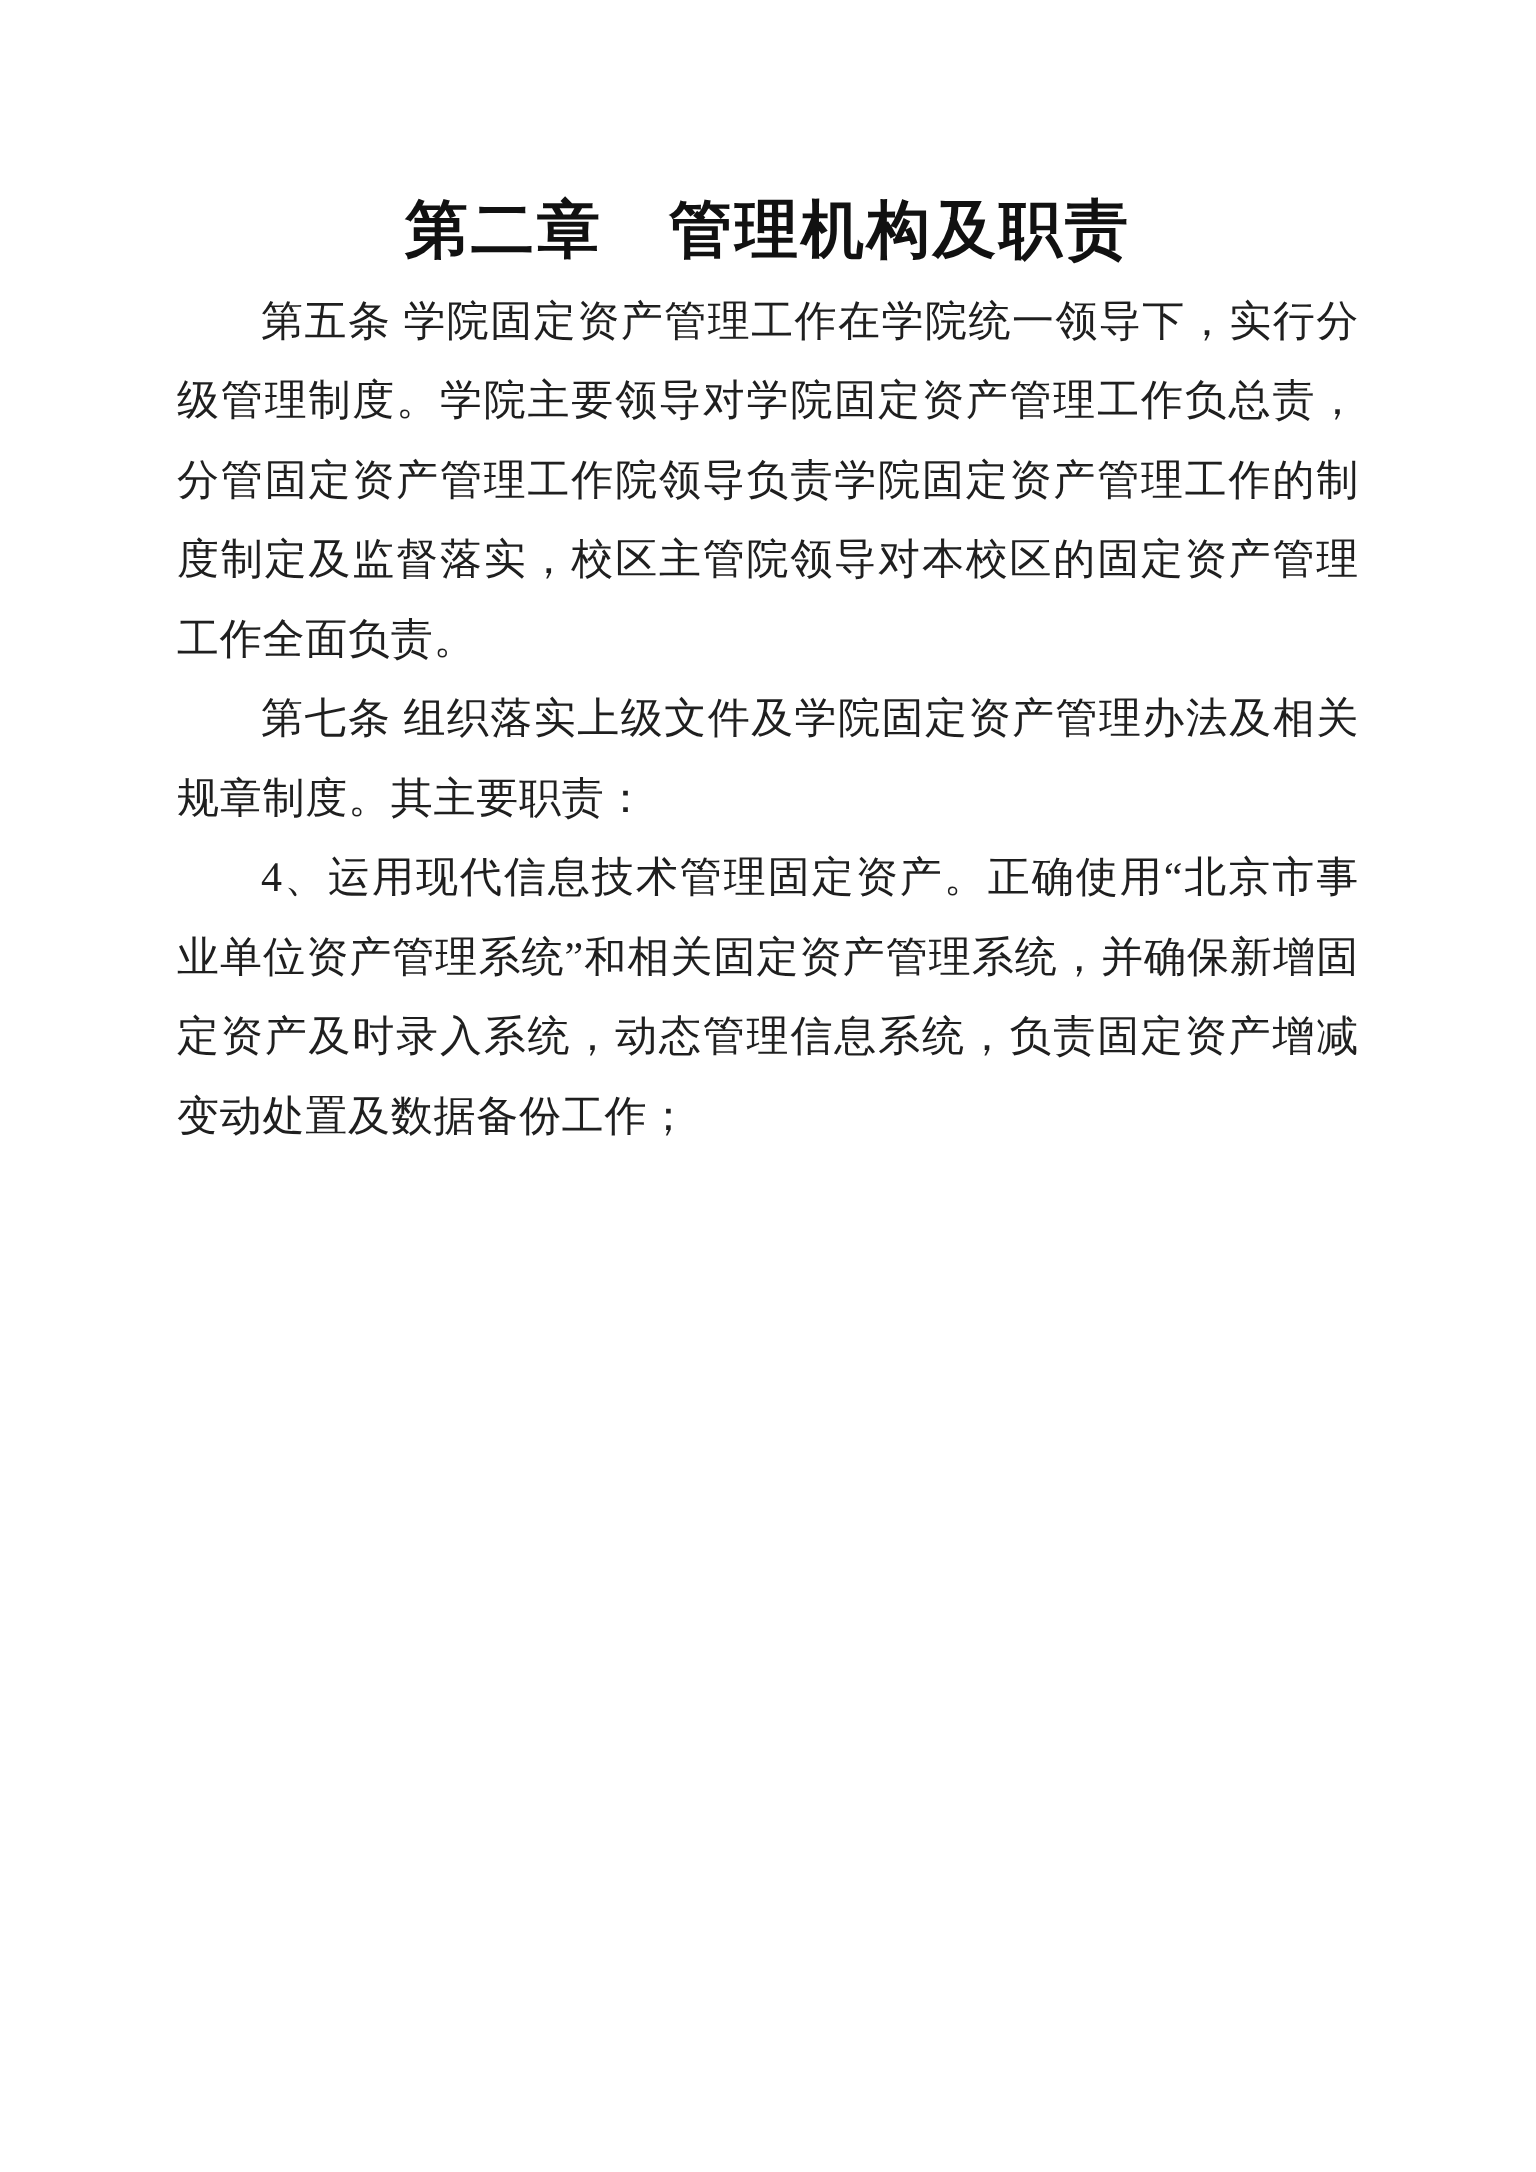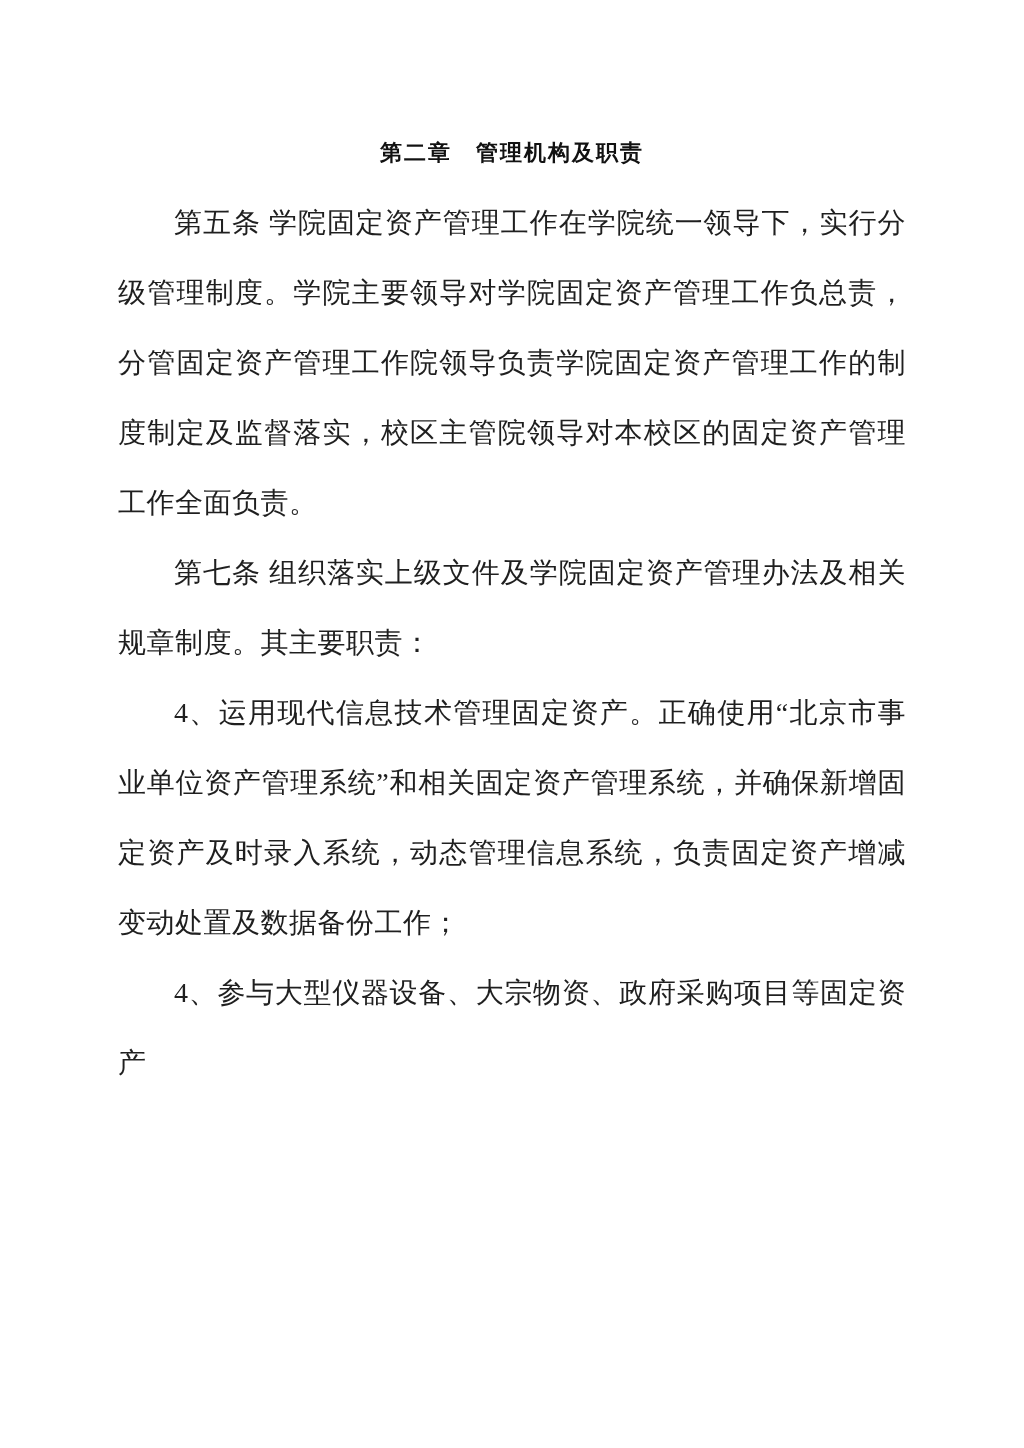--- a/index.html
+++ b/index.html
@@ -16,29 +16,29 @@
     padding: 130px 118px 0 118px;
     overflow: hidden;
     font-family: "Liberation Serif", "DejaVu Serif", serif;
     color: #1f1f1f;
   }
   .title {
     margin: 0 0 12px 0;
     text-align: center;
     font-family: "Liberation Sans", "DejaVu Sans", sans-serif;
     font-weight: 700;
-    font-size: 22px;
+    font-size: 42px;
     line-height: 46px;
     letter-spacing: 2px;
     color: #111111;
   }
   .para {
     margin: 0;
     font-size: 28px;
-    line-height: 70px;
+    line-height: 53px;
     text-align: justify;
     text-justify: inter-ideograph;
     text-indent: 2em;
     letter-spacing: 0.5px;
     word-break: break-all;
   }
 </style>
 </head>
 <body>
 
@@ -48,14 +48,13 @@
   <p class="para">第五条 学院固定资产管理工作在学院统一领导下，实行分级管理制度。学院主要领导对学院固定资产管理工作负总责，分管固定资产管理工作院领导负责学院固定资产管理工作的制度制定及监督落实，校区主管院领导对本校区的固定资产管理工作全面负责。</p>
 
 
 
   <p class="para">第七条 组织落实上级文件及学院固定资产管理办法及相关规章制度。其主要职责：</p>
 
 
 
   <p class="para">4、运用现代信息技术管理固定资产。正确使用“北京市事业单位资产管理系统”和相关固定资产管理系统，并确保新增固定资产及时录入系统，动态管理信息系统，负责固定资产增减变动处置及数据备份工作；</p>
 
-  <p class="para">4、参与大型仪器设备、大宗物资、政府采购项目等固定资产</p>
 </div>
 
 </body></html>

